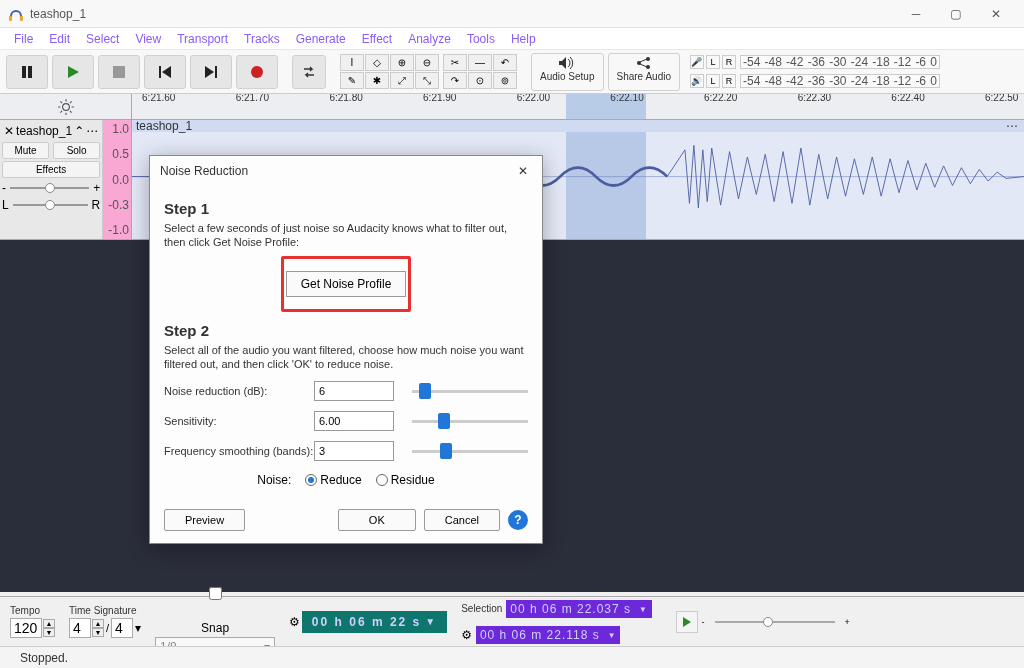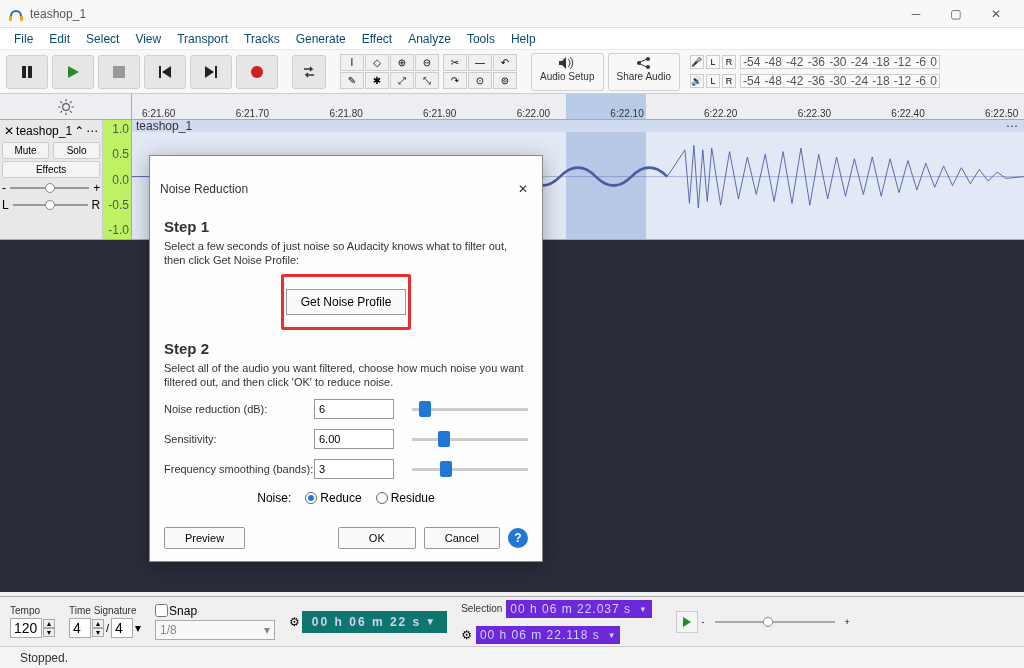--- a/index.html
+++ b/index.html
@@ -5,86 +5,86 @@
 * { margin: 0; padding: 0; box-sizing: border-box; font-family: -apple-system, "Segoe UI", Arial, sans-serif; font-size: 12px; }
 body { background: #f0f0f0; width: 1024px; height: 668px; overflow: hidden; position: relative; }
 
 .titlebar { height: 28px; background: #f8f8f8; display: flex; align-items: center; padding: 0 8px; border-bottom: 1px solid #e0e0e0; }
 .titlebar .icon { width: 16px; height: 16px; margin-right: 6px; }
 .titlebar .title { flex: 1; color: #555; }
 .win-controls { display: flex; gap: 0; }
 .win-btn { width: 40px; height: 28px; display: flex; align-items: center; justify-content: center; color: #555; }
 
 .menubar { height: 22px; background: #fff; display: flex; align-items: center; padding: 0 6px; border-bottom: 1px solid #e8e8e8; }
-.menubar span { padding: 0 8px; color: #0c4a6e; cursor: default; }
+.menubar span { padding: 0 8px; color: #8b5cf6; cursor: default; }
 
 .toolbar { height: 44px; background: #f8f8f8; border-bottom: 1px solid #ccc; display: flex; align-items: center; padding: 0 6px; gap: 4px; }
 .tbtn { width: 34px; height: 34px; background: #e6e6e6; border: 1px solid #d0d0d0; border-radius: 3px; display: flex; align-items: center; justify-content: center; }
 .tbtn.big { width: 42px; height: 34px; }
 .tsep { width: 6px; }
 .tool-grid { display: grid; grid-template-columns: repeat(4, 24px); grid-template-rows: repeat(2, 17px); gap: 1px; }
 .tool-grid div { background: #f0f0f0; border: 1px solid #ccc; display:flex;align-items:center;justify-content:center; font-size:10px;}
 .labeled-btn { display: flex; flex-direction: column; align-items: center; padding: 2px 8px; border: 1px solid #d0d0d0; border-radius: 3px; height: 38px; }
 .labeled-btn .lbl { font-size: 10px; color: #333; margin-top: 1px; }
 .meter { display: grid; grid-template-rows: 1fr 1fr; height: 36px; gap: 2px; margin-left: 6px; }
 .meter-row { display: flex; align-items: center; gap: 4px; }
 .meter-scale { width: 200px; height: 14px; border: 1px solid #ccc; background: #fafafa; position: relative; font-size: 9px; color:#555; display:flex; align-items:center; justify-content:space-between; padding:0 2px;}
 .meter-icons { display:flex; gap:2px; align-items:center; }
 .meter-icons div { width:14px; height:14px; border:1px solid #ccc; display:flex;align-items:center;justify-content:center; font-size:9px;}
 
 .ruler-row { height: 26px; background: #eceef1; border-bottom: 1px solid #aaa; display: flex; }
 .ruler-left { width: 132px; display:flex; align-items:center; justify-content:center; border-right:1px solid #aaa;}
 .ruler-left .gear { width:18px; height:18px; }
 .ruler { flex:1; position:relative; display:flex; align-items:flex-end; overflow:hidden;}
-.ruler .tick { position:absolute; bottom:0; font-size:10px; color:#333; transform:translateX(-50%);}
+.ruler .tick { position:absolute; bottom:16px; font-size:10px; color:#333; transform:translateX(-50%);}
 .ruler .sel { position:absolute; top:0; bottom:0; background:#b8cce8; }
 
 .track-area { display:flex; height: 120px; background:#fff; border-bottom:1px solid #aaa; }
 .track-head { width:132px; background:#e8e8e8; border-right:1px solid #aaa; display:flex; }
 .track-head-main { flex:1; padding:2px; }
 .track-name-row { display:flex; align-items:center; gap:2px; font-size:11px; padding:2px;}
 .mute-solo { display:flex; gap:4px; margin-top:2px;border-radius:6px;}
 .mute-solo div { flex:1; background:#f4f4f4; border:1px solid #ccc; text-align:center; font-size:10px; padding:2px 0; border-radius:2px;}
 .effects-btn { background:#f4f4f4; border:1px solid #ccc; text-align:center; font-size:10px; padding:2px 0; margin-top:2px; border-radius:2px;}
 .slider-row { display:flex; align-items:center; font-size:9px; margin-top:3px; gap:2px;}
 .hslider { flex:1; height:2px; background:#999; position:relative; margin:0 2px;}
 .hslider .knob { width:10px; height:10px; background:#fff; border:1px solid #888; border-radius:50%; position:absolute; top:-4px; left:50%; transform:translateX(-50%);}
-.track-head-scale { width:47px; background:#bef264; border-left:1px solid #ccc; display:flex; flex-direction:column; justify-content:space-between; font-size:8px; color:#555; padding:2px 0; text-align:right; padding-right:2px;}
+.track-head-scale { width:47px; background:#f9a8d4; border-left:1px solid #ccc; display:flex; flex-direction:column; justify-content:space-between; font-size:8px; color:#555; padding:2px 0; text-align:right; padding-right:2px;}
 .track-body { flex:1; position:relative; background:#e2e8f5;}
 .track-label { position:absolute; top:0; left:0; right:0; height:12px; background:#d0daf0; font-size:10px; padding-left:4px; color:#333; display:flex; align-items:center; justify-content:space-between; padding-right:6px;}
 .track-sel { position:absolute; top:12px; bottom:0; background:#b7c9e6;}
 .wave { position:absolute; top:12px; bottom:0; left:0; right:0; overflow:hidden;}
 
 .dark-area { background:#2a2d3a; height: 352px; }
 
 .bottom-bar { position:absolute; bottom:22px; left:0; right:0; height:50px; background:#f0f0f0; border-top:1px solid #aaa; display:flex; align-items:center; padding:4px 10px; gap:14px;}
 .bb-group { display:flex; flex-direction:column; gap:2px;}
 .bb-label { font-size:10px; color:#333;}
 .num-input { display:flex; align-items:center;}
 .num-input input { width:32px; height:20px; border:1px solid #aaa; padding:0 3px; font-size:14px;}
 .spin { display:flex; flex-direction:column; margin-left:1px;}
 .spin div { width:12px; height:9px; border:1px solid #aaa; background:#eee; font-size:7px; text-align:center; line-height:7px;}
 .timesig { display:flex; align-items:center; gap:2px; font-size:11px;}
 .snap-box { display:flex; flex-direction:column; gap:2px;}
-.snap-row { display:flex; align-items:center; gap:1px; font-size:11px;}
+.snap-row { display:flex; align-items:center; gap:21px; font-size:11px;flex-direction:column;}
 .snap-sel { width:120px; height:20px; border:1px solid #aaa; background:#f8f8f8; padding:0 4px; display:flex; align-items:center; color:#888; font-size:11px;}
 .time-display { background:#0f766e; color:#d0d0ff; font-family:monospace; font-size:22px; padding:4px 10px; letter-spacing:2px; display:flex; align-items:center;font-weight:bold;}
 .time-display .arrow { font-size:10px; margin-left:4px;}
 .sel-group { display:flex; flex-direction:column; gap:8px; align-items:flex-start;}
 .sel-row { display:flex; align-items:center; gap:4px;}
 .sel-time { background:#6d28d9; color:#d0d0ff; font-family:monospace; font-size:12px; padding:2px 4px; letter-spacing:1px;}
 .play-mini { width:22px; height:22px; border:1px solid #ccc; background:#f4f4f4; display:flex; align-items:center; justify-content:center;}
 .zoom-slider { width:120px; height:2px; background:#aaa; position:relative; margin:0 6px;}
 .zoom-slider .knob { width:10px; height:10px; background:#fff; border:1px solid #888; border-radius:50%; position:absolute; top:-4px; left:40%;}
 
 .statusbar { position:absolute; bottom:0; left:0; right:0; height:22px; background:#f4f4f4; border-top:1px solid #ccc; padding:0 20px; display:flex; align-items:center; font-size:11px; color:#333;}
 
 
 .dialog { position:absolute; left:149px; top:155px; width:394px; background:#fdfdfd; border:1px solid #888; box-shadow:0 4px 20px rgba(0,0,0,0.3); z-index:100;}
-.dlg-title { height:30px; display:flex; align-items:center; padding:0 10px; font-size:12px; color:#333;margin-top:18px;}
+.dlg-title { height:30px; display:flex; align-items:center; padding:0 10px; font-size:12px; color:#333;}
 .dlg-title .close { margin-left:auto; width:18px; height:18px; display:flex; align-items:center; justify-content:center;}
 .dlg-body { padding:4px 14px 12px;}
 .step-h { font-size:15px; color:#333; margin-top:10px;font-weight:bold;}
 .step-t { font-size:11px; color:#333; margin-top:4px; line-height:1.3;}
 .gnp-btn { display:inline-block; border:1px solid #999; background:#fafafa; padding:5px 14px; font-size:12px; margin:10px auto; }
 .gnp-wrap { text-align:center; margin:6px 0;}
 .highlight { border:3px solid #e83030; display:inline-block; padding:2px; border-radius:2px;}
 .param-row { display:flex; align-items:center; margin-top:10px;}
 .param-row label { width:150px; font-size:11px; color:#333;}
 .param-row input { width:80px; height:20px; border:1px solid #999; padding:0 4px; font-size:11px;}
@@ -295,21 +295,21 @@
           <div class="hslider">
             <div class="knob"></div>
           </div>
           <span>R</span>
         </div>
     </div>
     <div class="track-head-scale">
       <span>1.0</span>
         <span>0.5</span>
         <span>0.0</span>
-        <span>-0.5</span>
+        <span>-0.3</span>
         <span>-1.0</span>
     </div>
   </div>
   <div class="track-body">
     <div class="track-label">
         <span>teashop_1</span>
         <span>⋯</span>
       </div>
     <div class="track-sel" style="left:48.6%; width:9%;"></div>
     <svg class="wave" preserveAspectRatio="none" viewBox="0 0 1000 100">

